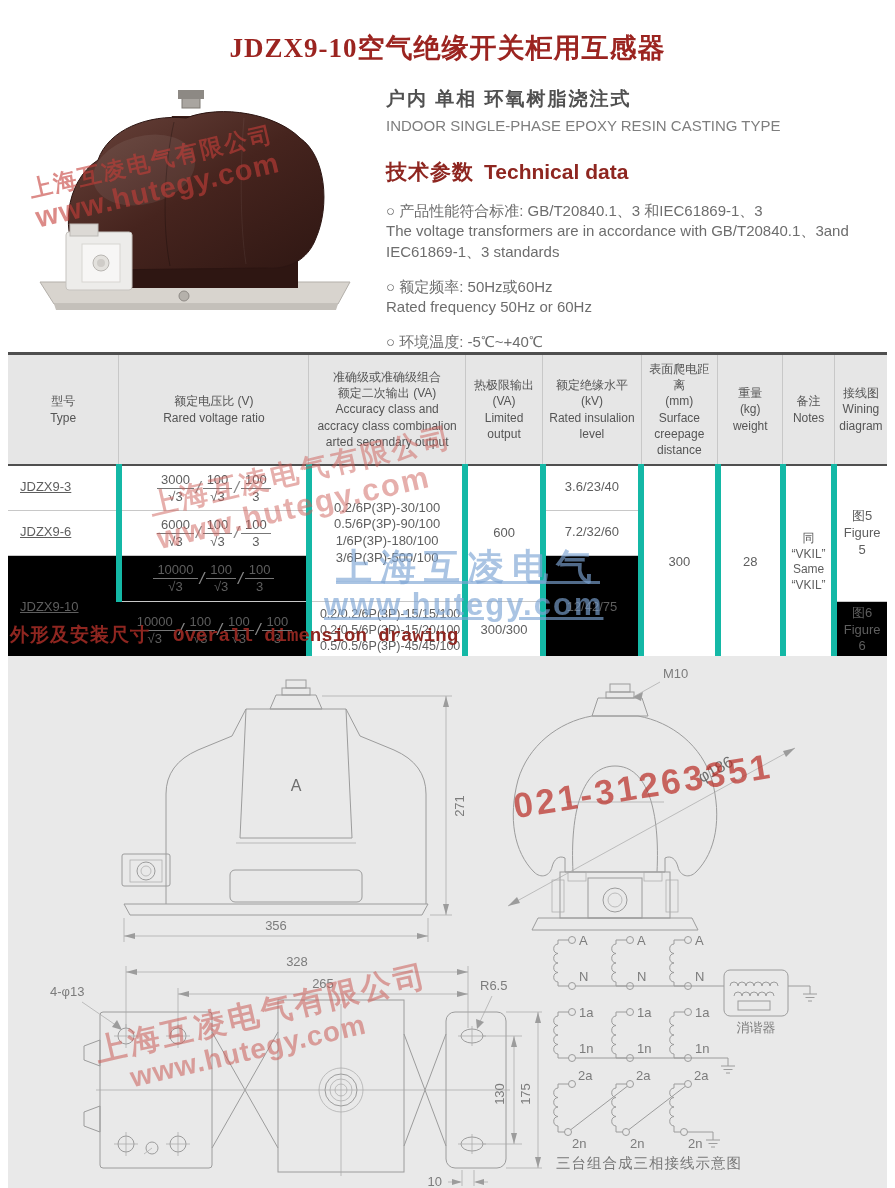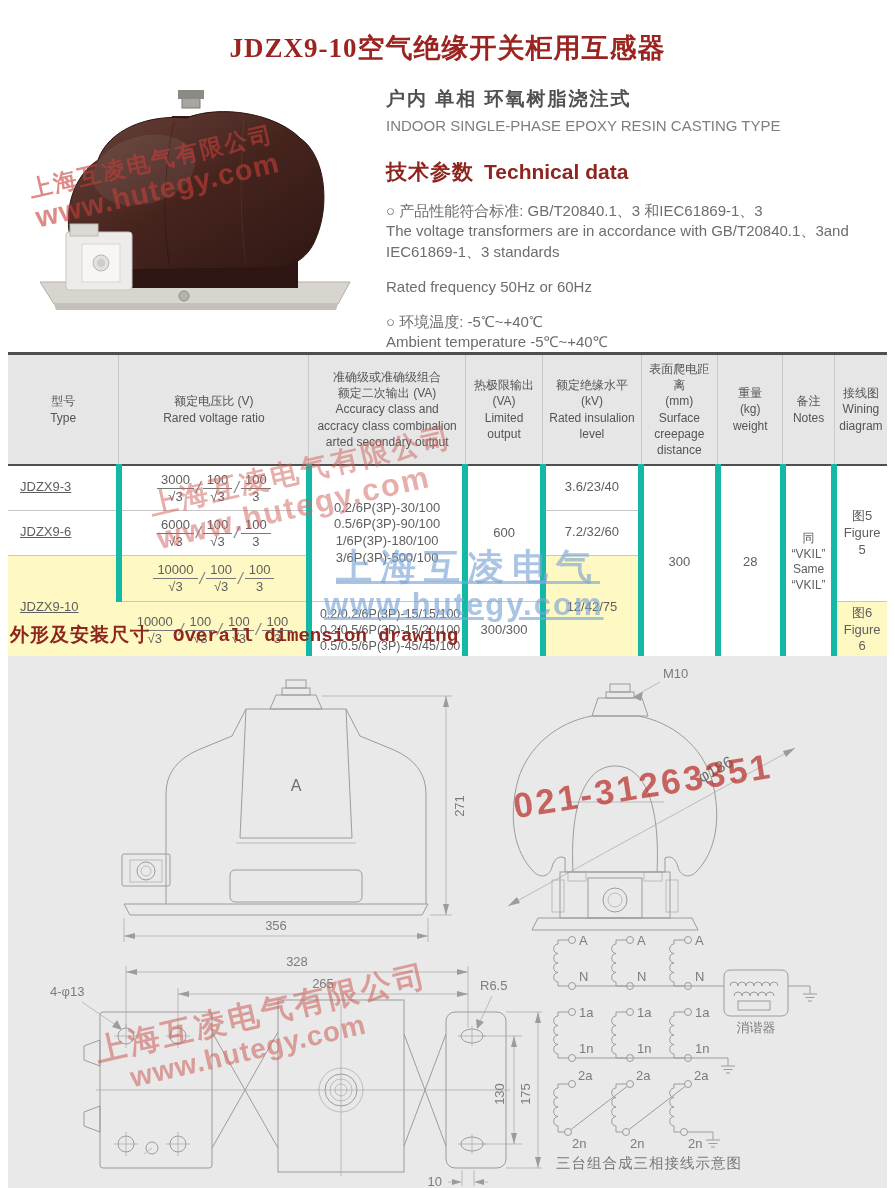--- a/index.html
+++ b/index.html
@@ -30,21 +30,21 @@
   .spec-table{position:absolute;top:352px;left:8px;width:879px;border-collapse:collapse;
               font-size:13px;color:#5e5e5e;border-top:3px solid #4f4f4f;border-bottom:2px solid #4f4f4f;}
   .spec-table th{background:#e6e6e6;font-weight:normal;font-size:12px;color:#555;
                  border-bottom:2px solid #4f4f4f;padding:6px 2px;white-space:pre-line;line-height:1.35;}
   .spec-table td{text-align:center;vertical-align:middle;white-space:pre-line;
                  padding:3px 2px;line-height:1.3;}
   .spec-table th + th, .spec-table td + td{border-left:1px solid #c8c8c8;}
   .spec-table tbody td{border-left:6px solid #14b8a6;border-top:1px solid #c8c8c8;}
   .spec-table tbody td:first-child, .spec-table tbody tr td.c1{border-left:none;}
   .type-cell{text-align:left !important;padding-left:12px !important;text-decoration:underline;}
-  .shade{background:#fef9c3;}
+  .shade{background:#000000;}
   .acc-b{text-align:left;padding-left:8px !important;font-size:12.5px;}
   .notes-cell{font-size:12px;}
 
   
   .fracs{display:inline-flex;align-items:center;}
   .frac{display:inline-block;text-align:center;line-height:1.05;margin:0 1px;}
   .fn{display:block;padding:0 4px 1px;border-bottom:1px solid #777;}
   .fd{display:block;padding-top:1px;}
   .sl{font-size:17px;color:#888;margin:0 1px;font-style:italic;}
 
@@ -111,20 +111,21 @@
     <div class="type-en">INDOOR SINGLE-PHASE EPOXY RESIN CASTING TYPE</div>
     <div class="tech-heading">
       <span>技术参数</span><span class="en">Technical data</span>
     </div>
     <div class="bullet">
       <div>○ 产品性能符合标准: GB/T20840.1、3 和IEC61869-1、3</div>
       <div class="en">The voltage transformers are in accordance with GB/T20840.1、3and
 IEC61869-1、3 standards</div>
     </div>
     <div class="bullet">
+      <div>○ 额定频率: 50Hz或60Hz</div>
       <div class="en">Rated frequency 50Hz or 60Hz</div>
     </div>
     <div class="bullet">
       <div>○ 环境温度: -5℃~+40℃</div>
       <div class="en">Ambient temperature -5℃~+40℃</div>
     </div>
   </div>
 
   <table class="spec-table">
     <colgroup>

